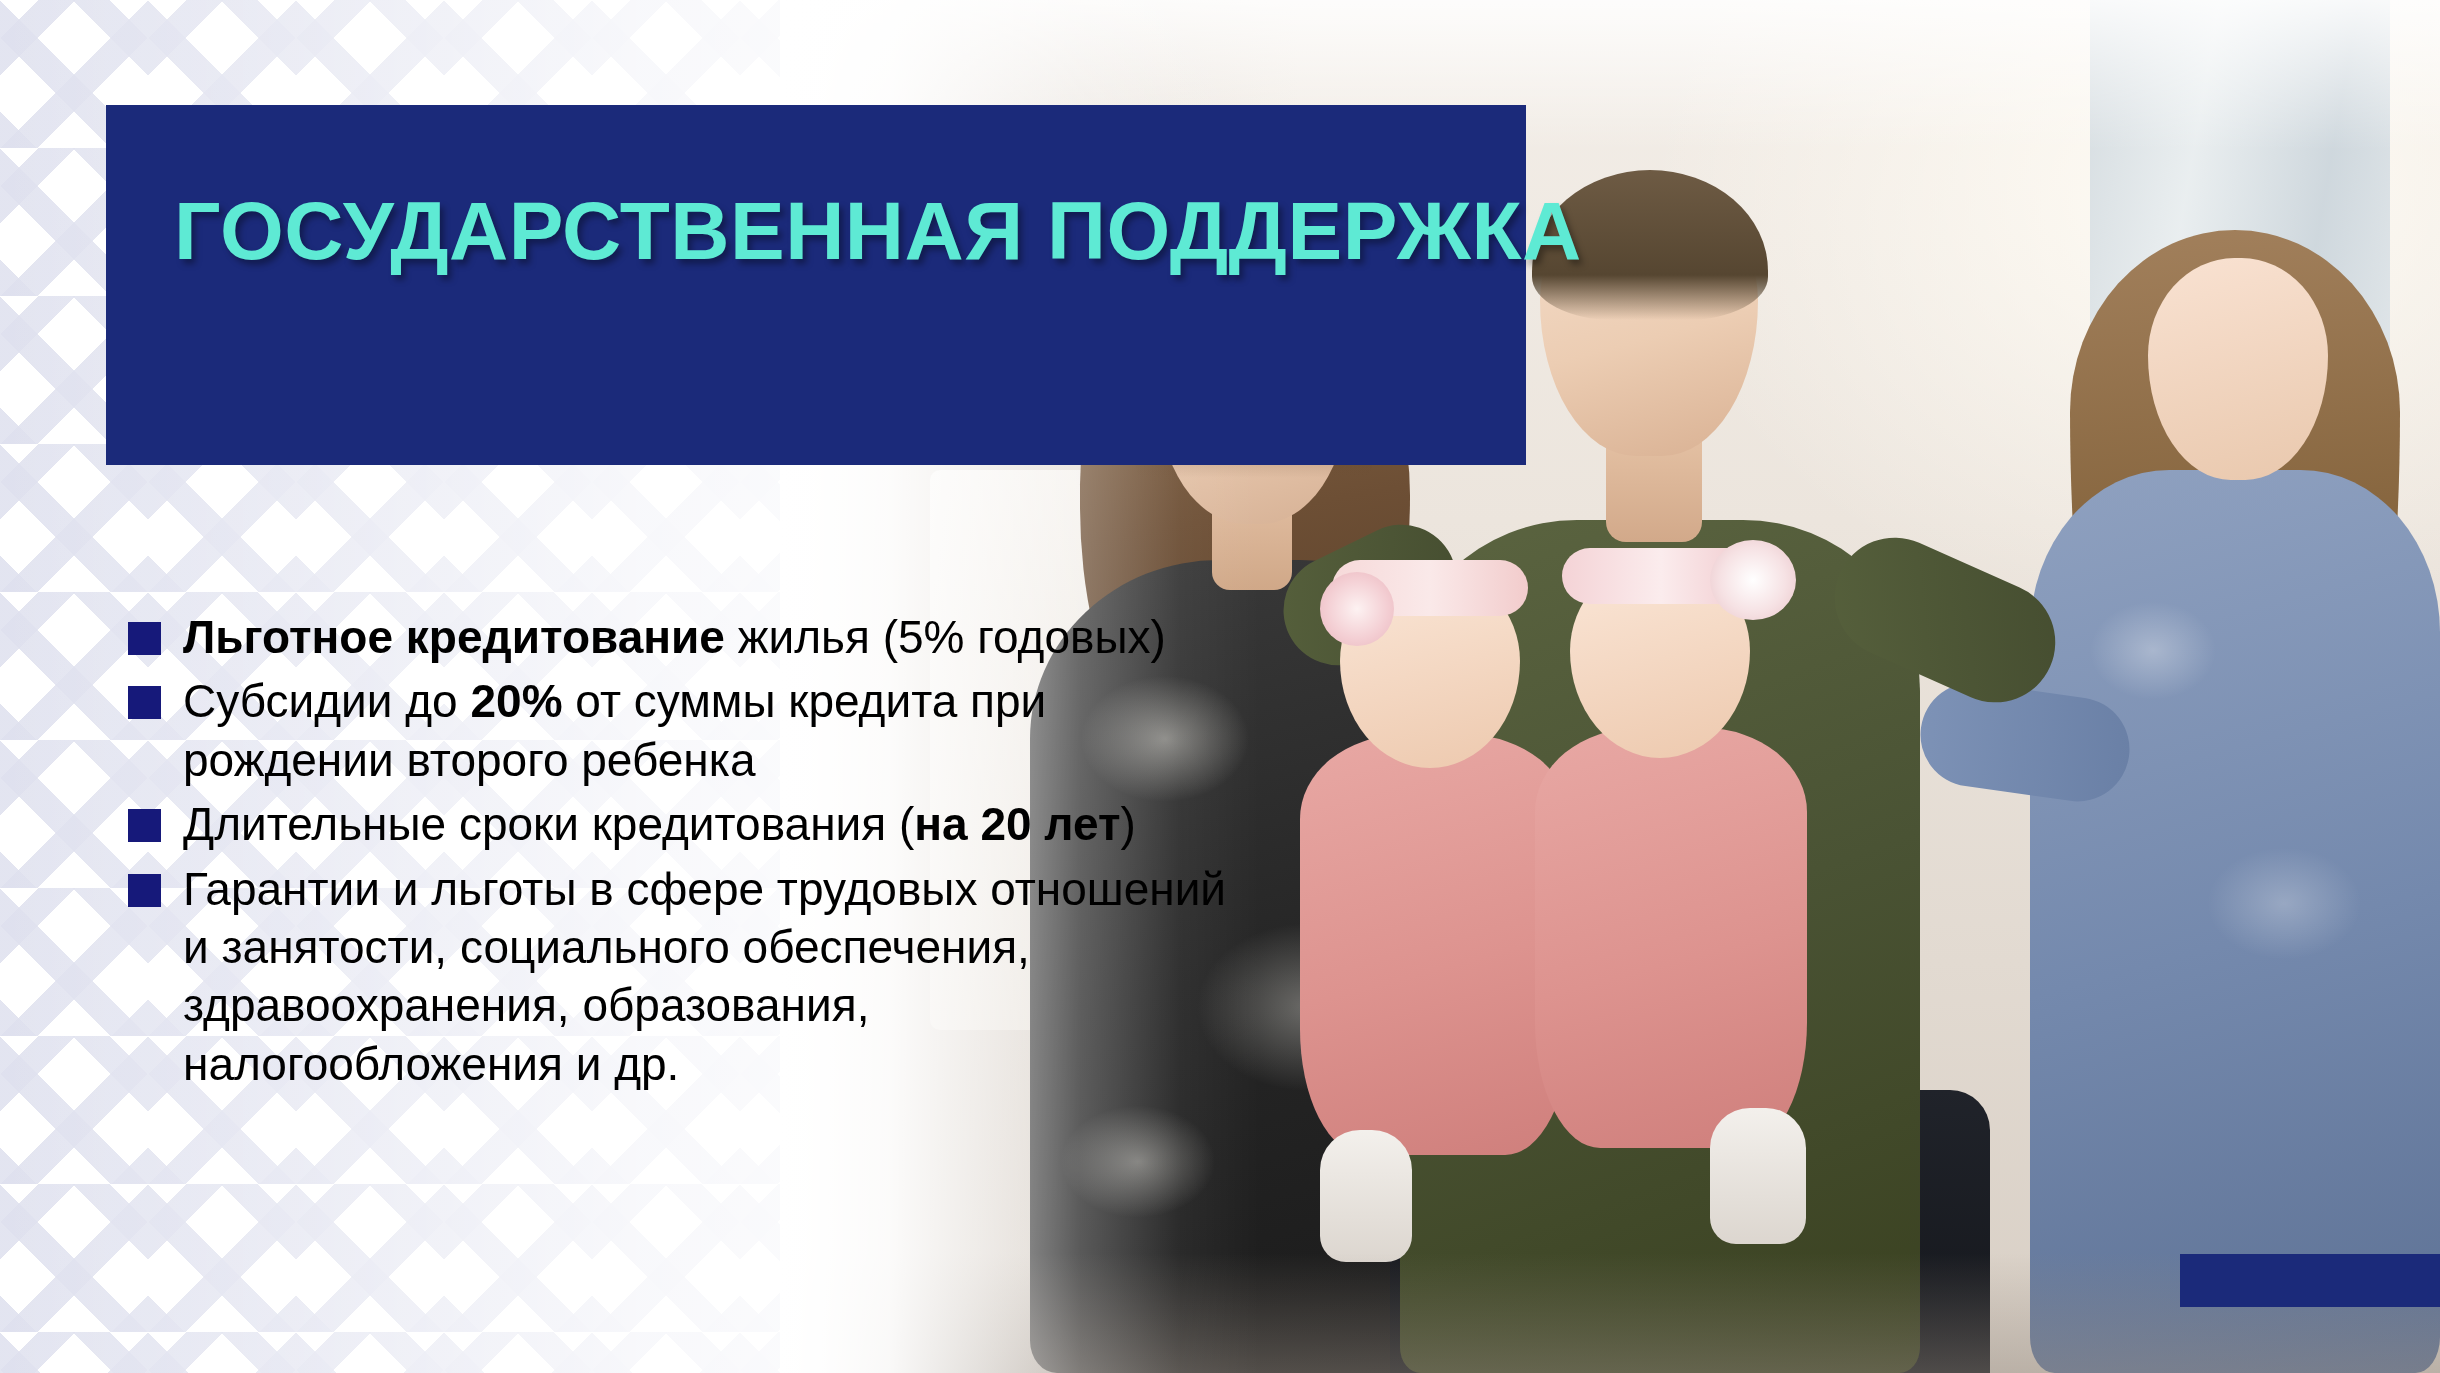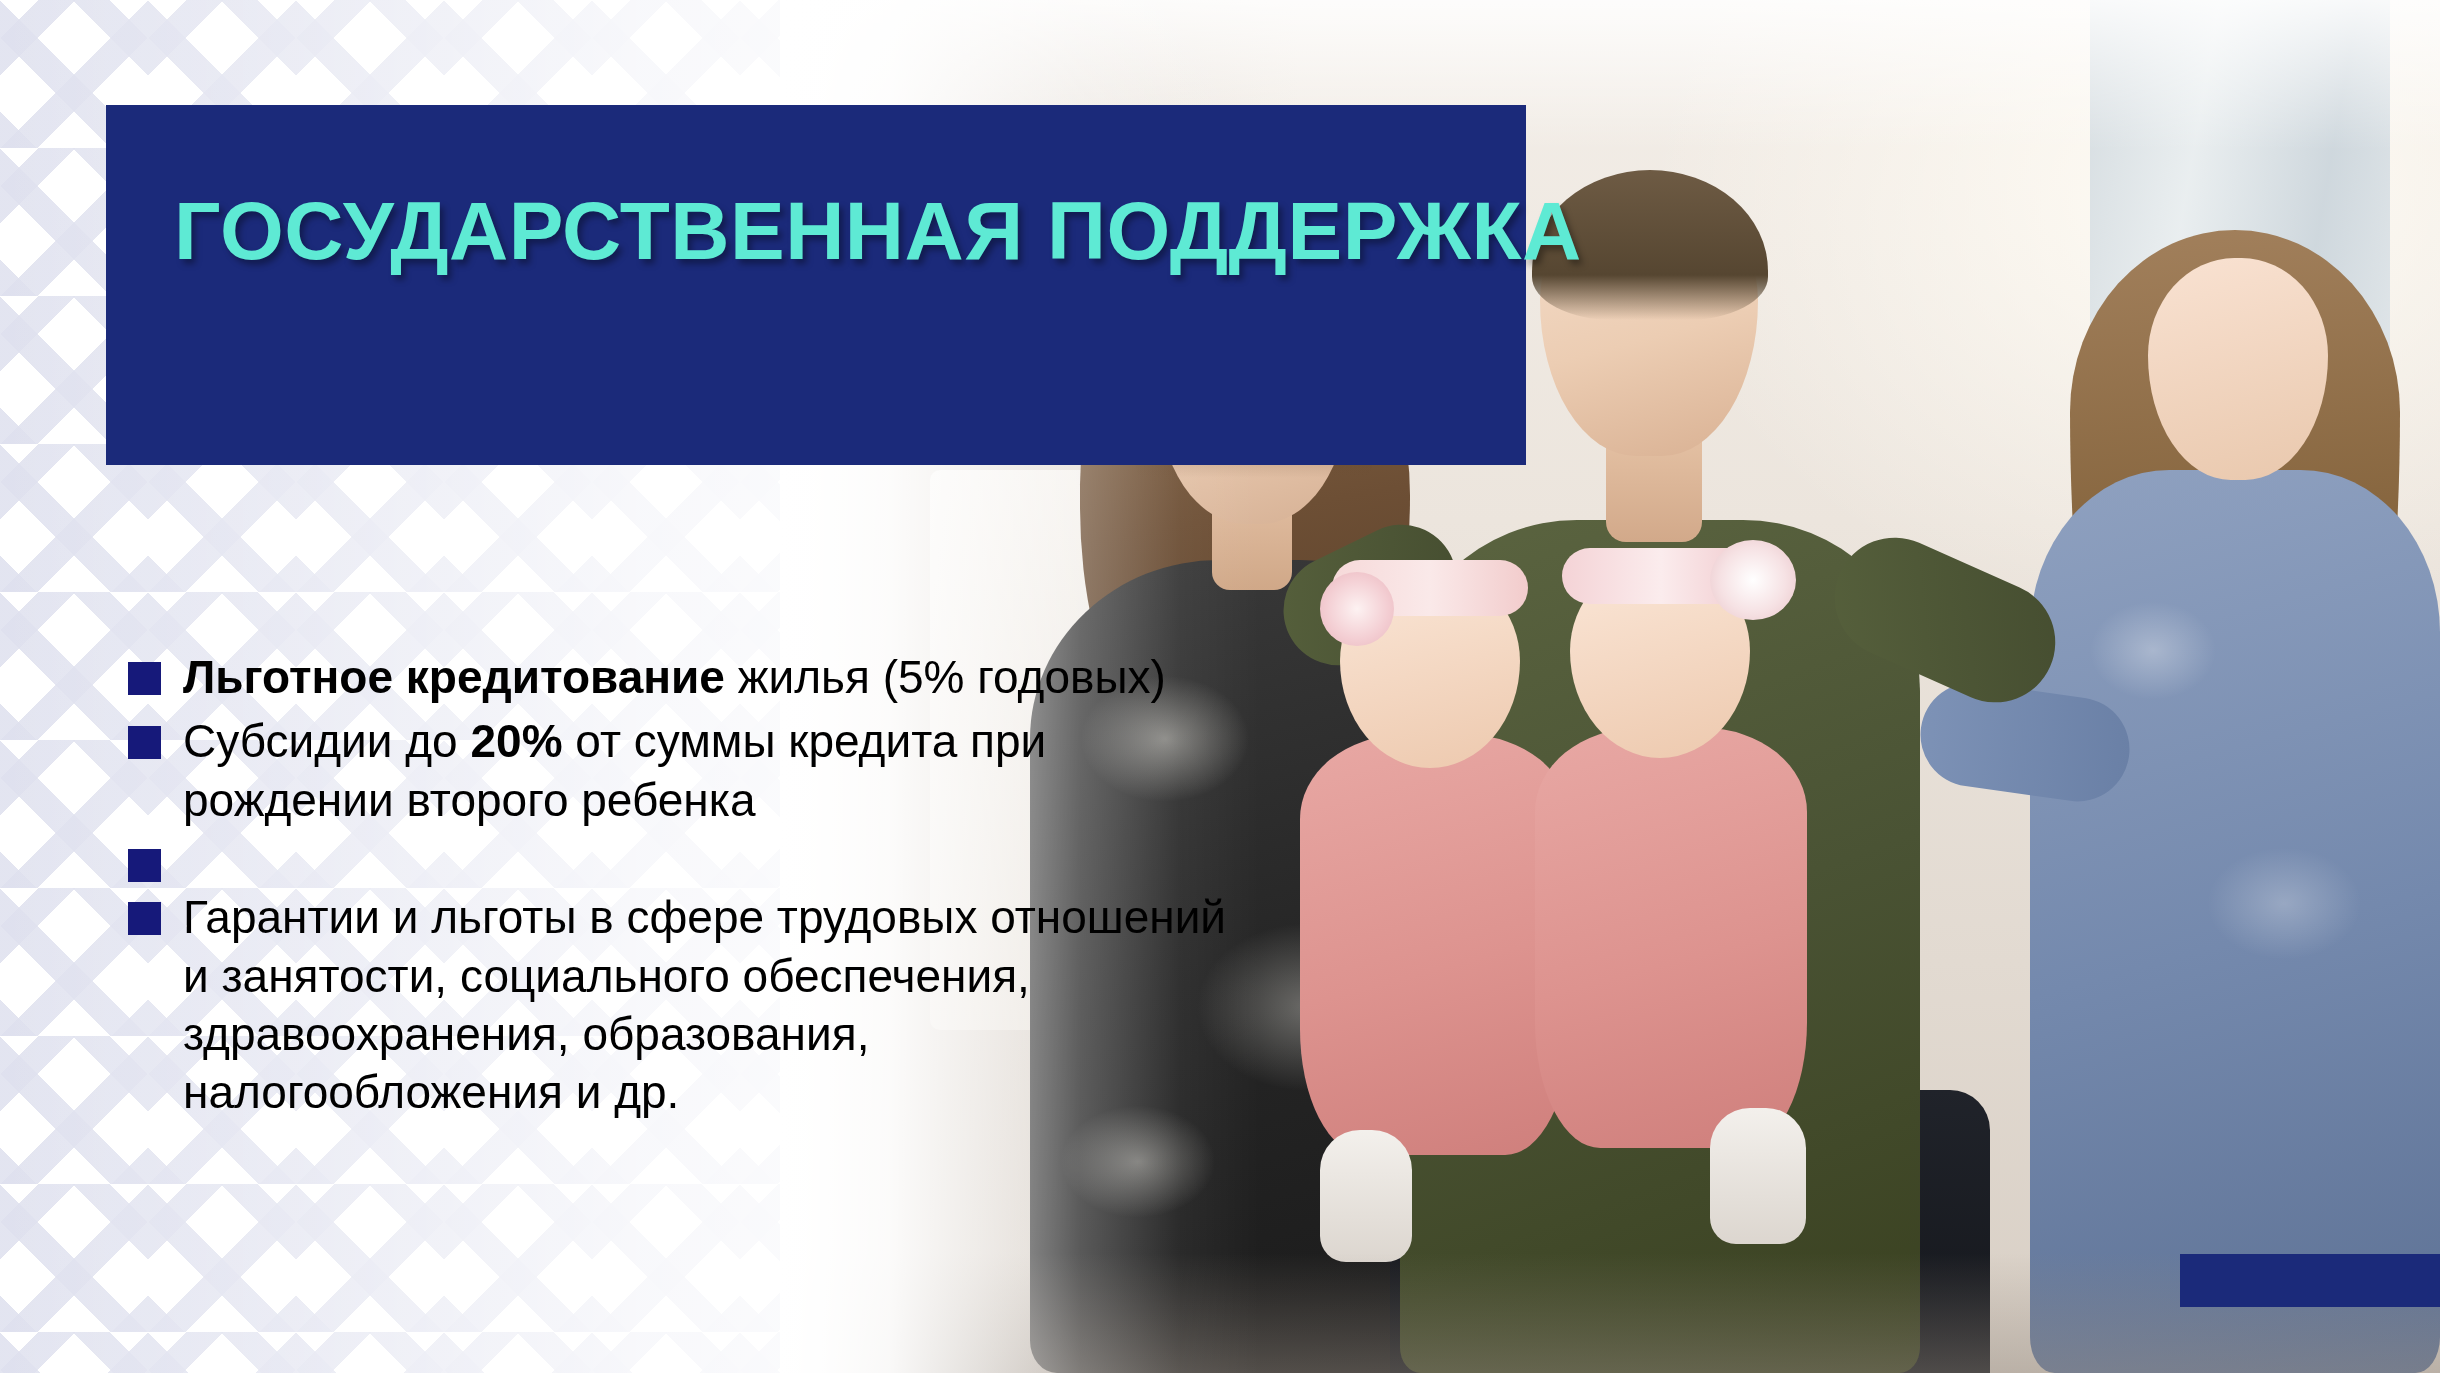--- a/index.html
+++ b/index.html
@@ -265,21 +265,21 @@
     text-shadow: 4px 5px 6px rgba(0,0,0,0.35);
     white-space: nowrap;
   }
   .title-line.l1 { margin-top: 38px; }
   .title-line.l2 { margin-top: 14px; }
 
   
   .bullets {
     position: absolute;
     left: 128px;
-    top: 648px;
+    top: 608px;
     width: 1130px;
     z-index: 60;
   }
   .bullet-row {
     display: flex;
     align-items: flex-start;
     margin-bottom: 6px;
   }
   .bullet-marker {
     flex: 0 0 auto;
@@ -379,20 +379,21 @@
 
 
 
     <div class="bullet-row">
       <span class="bullet-marker"></span>
       <span class="bullet-text"><span>Субсидии до </span><b>20%</b><span> от суммы кредита при рождении второго ребенка</span></span>
     </div>
 
     <div class="bullet-row">
       <span class="bullet-marker"></span>
+      <span class="bullet-text"><span>Длительные сроки кредитования (</span><b>на 20 лет</b><span>)</span></span>
     </div>
 
     <div class="bullet-row">
       <span class="bullet-marker"></span>
       <span class="bullet-text">Гарантии и льготы в сфере трудовых отношений и занятости, социального обеспечения, здравоохранения, образования, налогообложения и др.</span>
     </div>
 
   </div>
 
   <div class="accent-bar"></div>

